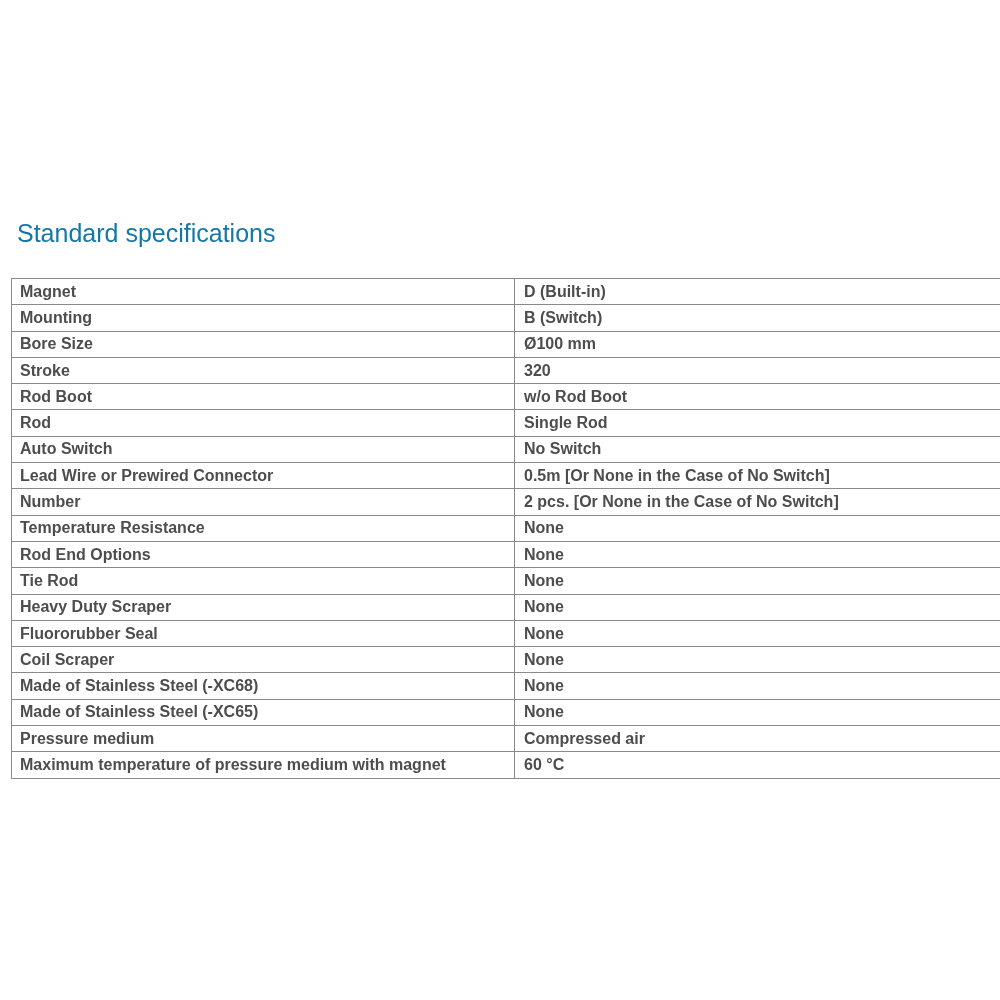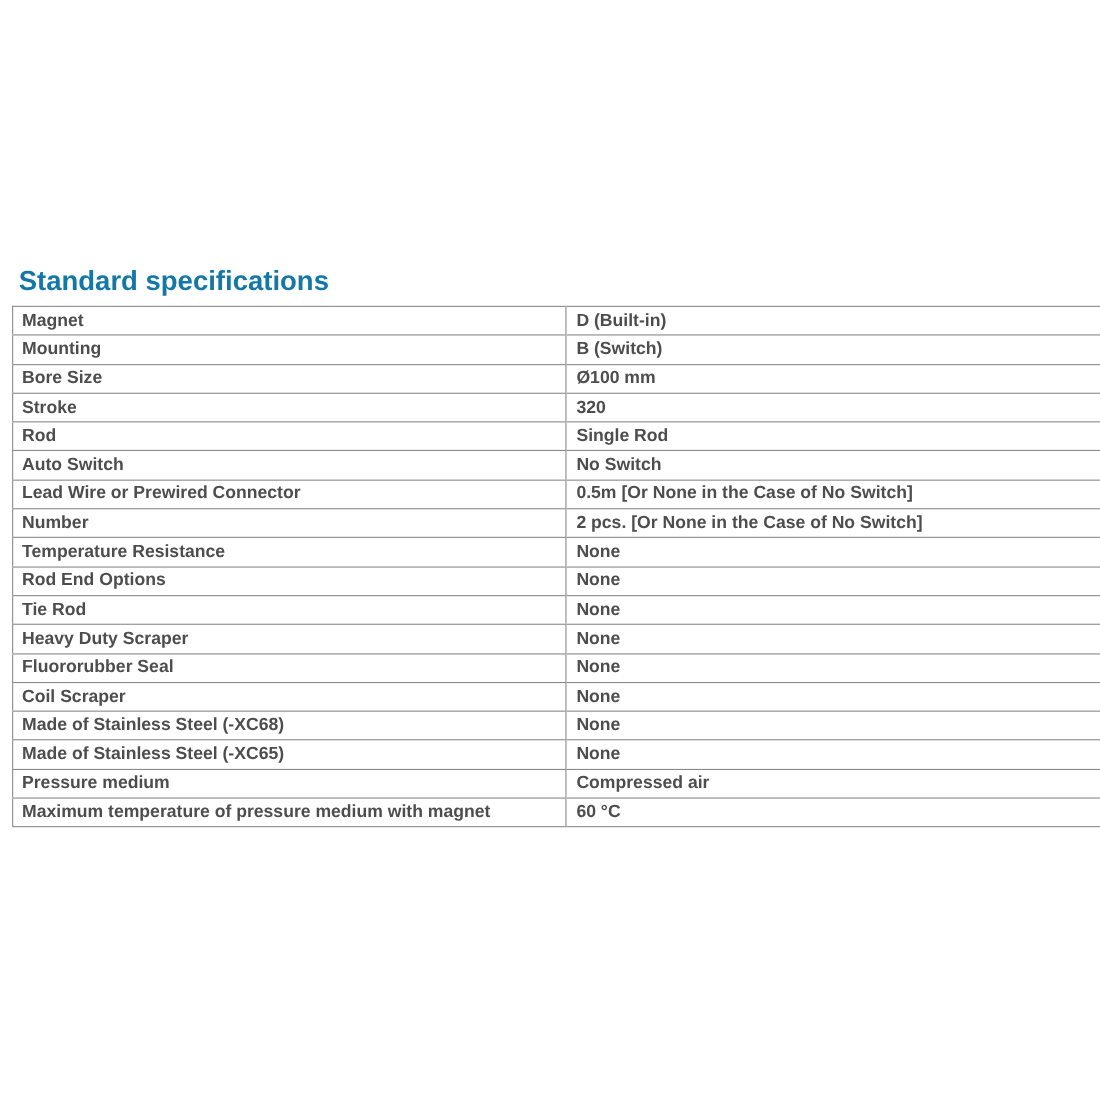--- a/index.html
+++ b/index.html
@@ -12,24 +12,24 @@
     width: 1000px;
     height: 1000px;
     background: #ffffff;
     position: relative;
     overflow: hidden;
     font-family: "Liberation Sans", sans-serif;
   }
   .title {
     position: absolute;
     left: 17px;
-    top: 242px;
+    top: 219px;
     margin: 0;
     font-size: 25px;
-    font-weight: bold;
+    font-weight: normal;
     color: var(--accent);
   }
   .spec-table {
     position: absolute;
     left: 11px;
     top: 278px;
     width: 989px;
     border-collapse: collapse;
     table-layout: fixed;
     border-top: 1px solid var(--line);
@@ -72,20 +72,24 @@
           <td class="label-cell">Mounting</td>
           <td class="value-cell">B (Switch)</td>
         </tr>
         <tr>
           <td class="label-cell">Bore Size</td>
           <td class="value-cell">Ø100 mm</td>
         </tr>
         <tr>
           <td class="label-cell">Stroke</td>
           <td class="value-cell">320</td>
+        </tr>
+        <tr>
+          <td class="label-cell">Rod Boot</td>
+          <td class="value-cell">w/o Rod Boot</td>
         </tr>
         <tr>
           <td class="label-cell">Rod</td>
           <td class="value-cell">Single Rod</td>
         </tr>
         <tr>
           <td class="label-cell">Auto Switch</td>
           <td class="value-cell">No Switch</td>
         </tr>
         <tr>

